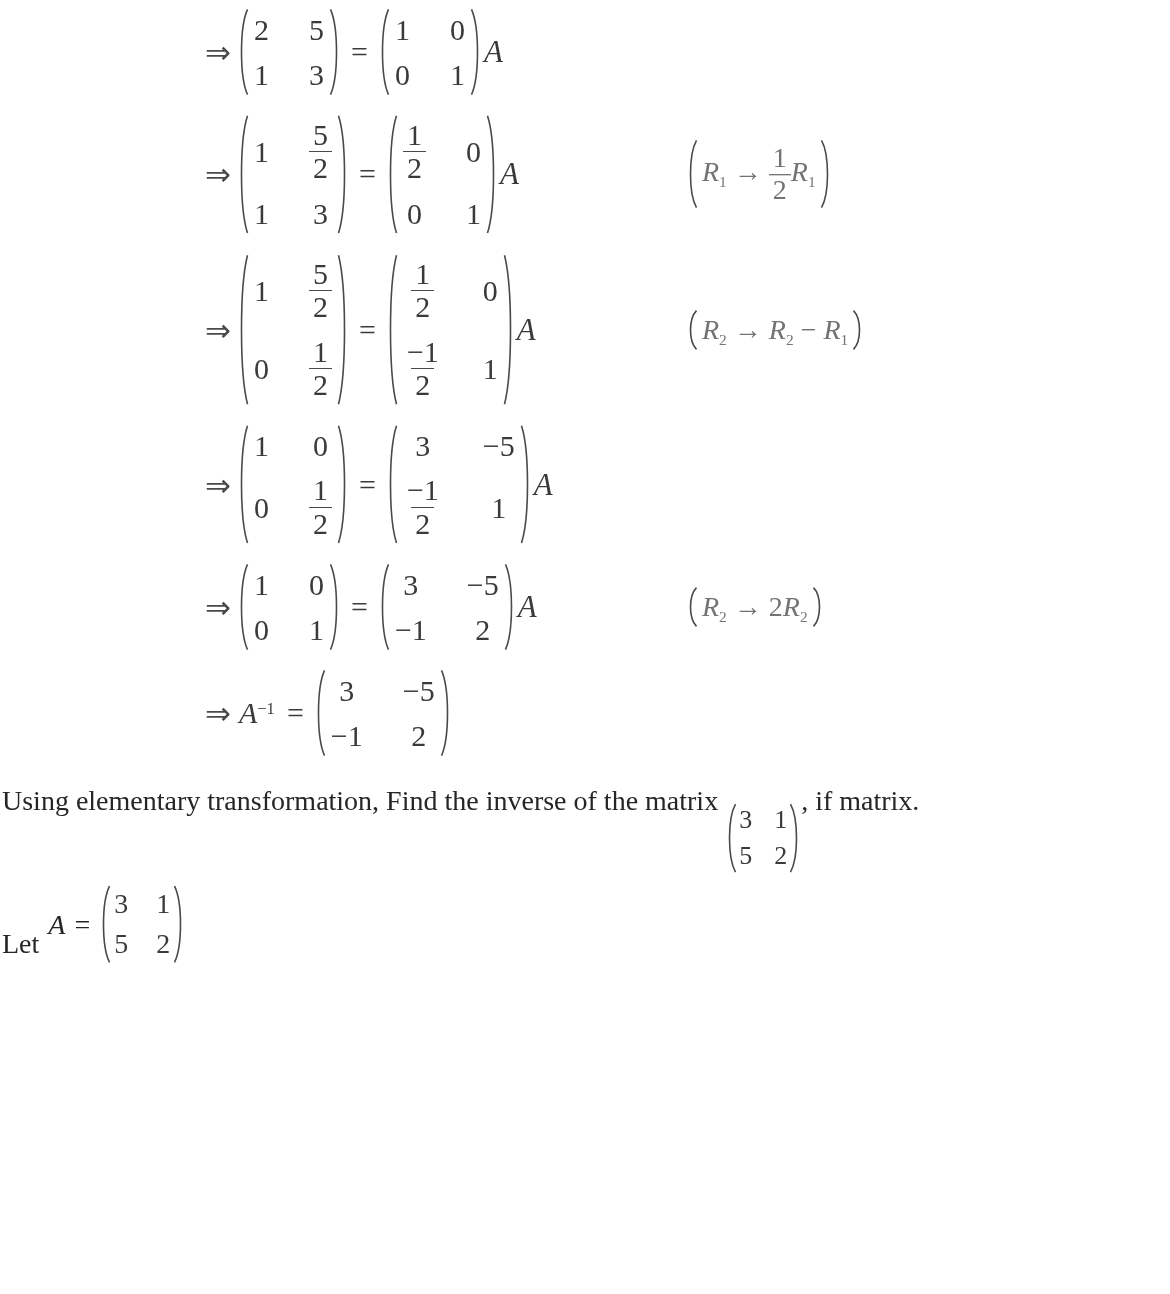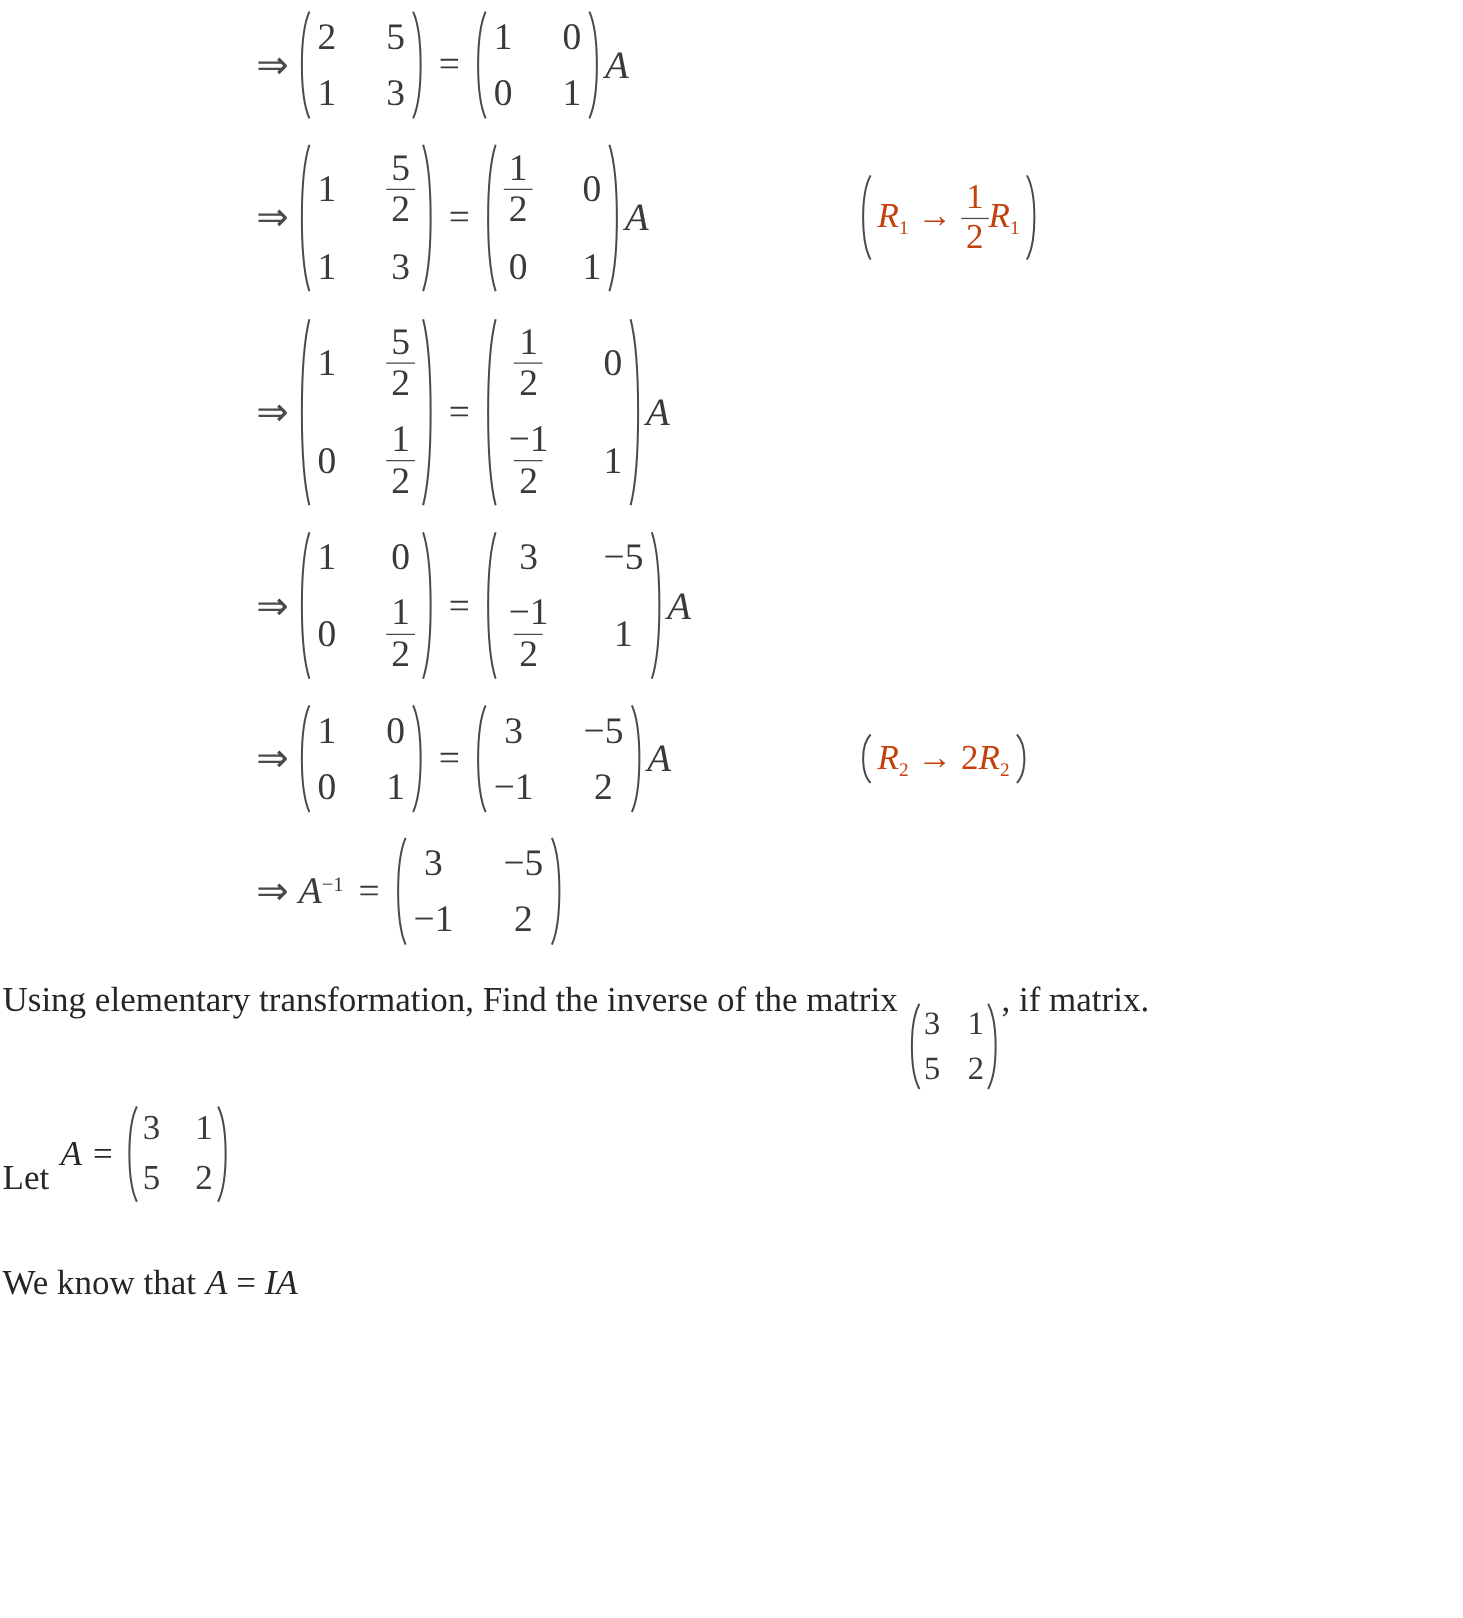--- a/index.html
+++ b/index.html
@@ -60,21 +60,21 @@
 
   
   .ann {
     position: absolute;
     left: 481px;
     top: 50%;
     transform: translateY(-50%);
     padding: 4px 16px;
     font-size: 28px;
     white-space: nowrap;
-    color: #c2410c;
+    color: #737373;
   }
 
   
   .q-heading {
     margin: 90px 0 0 0;
     font-size: 30px;
     font-weight: bold;
     letter-spacing: 0.5px;
   }
   .q-line {
@@ -232,20 +232,25 @@
               <span class="num">−1</span>
               <span class="den">2</span>
             </span></span>
           <span class="m-cell">1</span>
         </span>
         <svg viewBox="0 0 12 100" preserveAspectRatio="none" class="paren r">
           <path d="M1.5 1.5 C9.5 22 9.5 78 1.5 98.5" vector-effect="non-scaling-stroke"></path>
         </svg>
       </span>
     <span class="post it">A</span>
+    <span class="ann"><svg viewBox="0 0 12 100" preserveAspectRatio="none" class="paren l">
+          <path d="M10.5 1.5 C2.5 22 2.5 78 10.5 98.5" vector-effect="non-scaling-stroke"></path>
+        </svg><span><span class="it">R</span><sub class="sub">2</sub><span> → </span><span class="it">R</span><sub class="sub">2</sub><span> − </span><span class="it">R</span><sub class="sub">1</sub></span><svg viewBox="0 0 12 100" preserveAspectRatio="none" class="paren r">
+          <path d="M1.5 1.5 C9.5 22 9.5 78 1.5 98.5" vector-effect="non-scaling-stroke"></path>
+        </svg></span>
   </div>
 
   <div class="step">
     <span class="arrow">⇒</span>
     <span class="matrix">
         <svg viewBox="0 0 12 100" preserveAspectRatio="none" class="paren l">
           <path d="M10.5 1.5 C2.5 22 2.5 78 10.5 98.5" vector-effect="non-scaling-stroke"></path>
         </svg>
         <span class="m-grid" style="grid-template-columns: repeat(2, auto);">
           <span class="m-cell">1</span>
@@ -366,17 +371,14 @@
           <span class="m-cell">1</span>
           <span class="m-cell">5</span>
           <span class="m-cell">2</span>
         </span>
         <svg viewBox="0 0 12 100" preserveAspectRatio="none" class="paren r">
           <path d="M1.5 1.5 C9.5 22 9.5 78 1.5 98.5" vector-effect="non-scaling-stroke"></path>
         </svg>
       </span>
   </div>
 
-  <div class="know-line"><span>We know that</span><span class="math"><span class="it">A</span>
-      <span>=</span>
-      <span class="it">IA</span></span></div>
 
 </div>
 
 </body></html>

